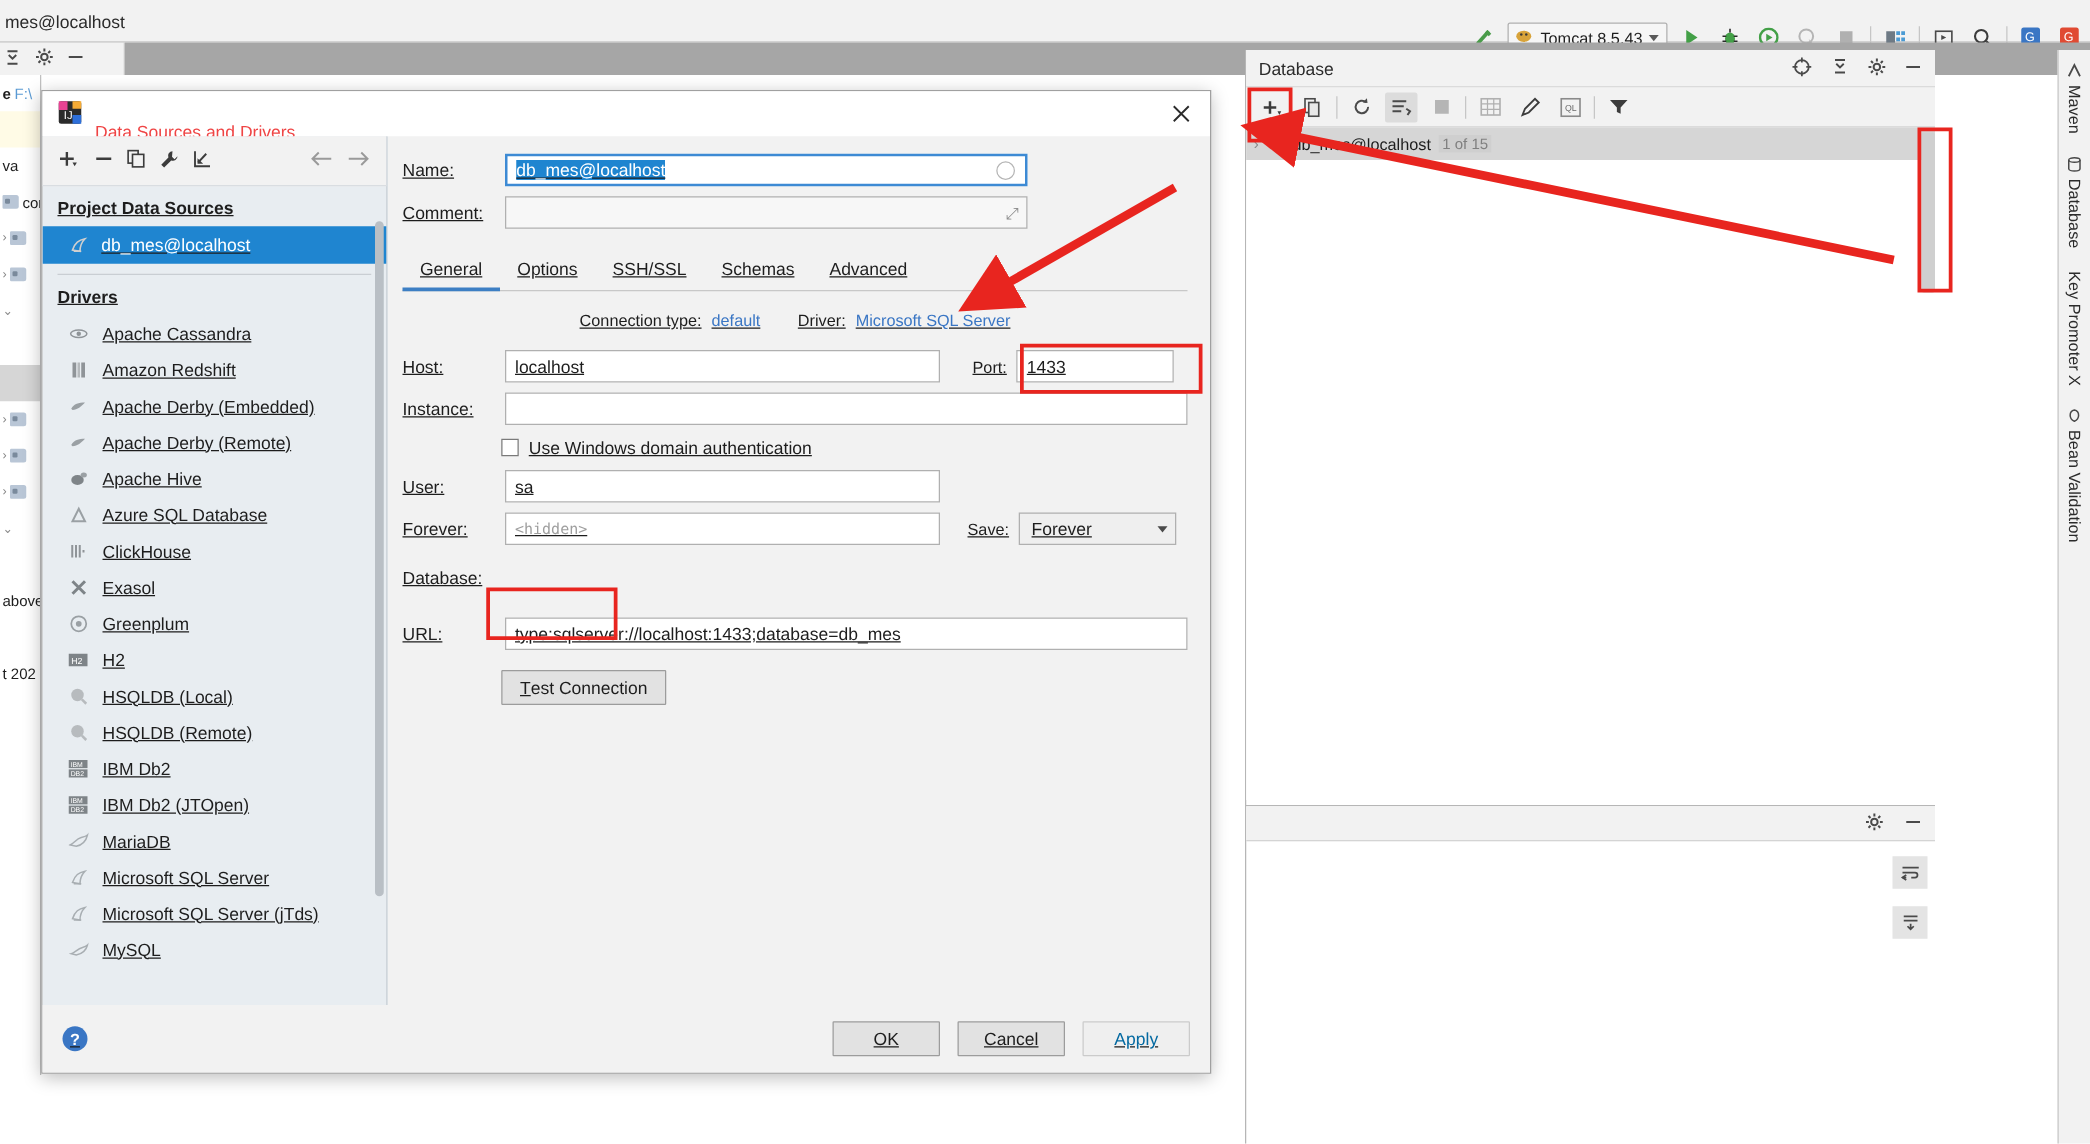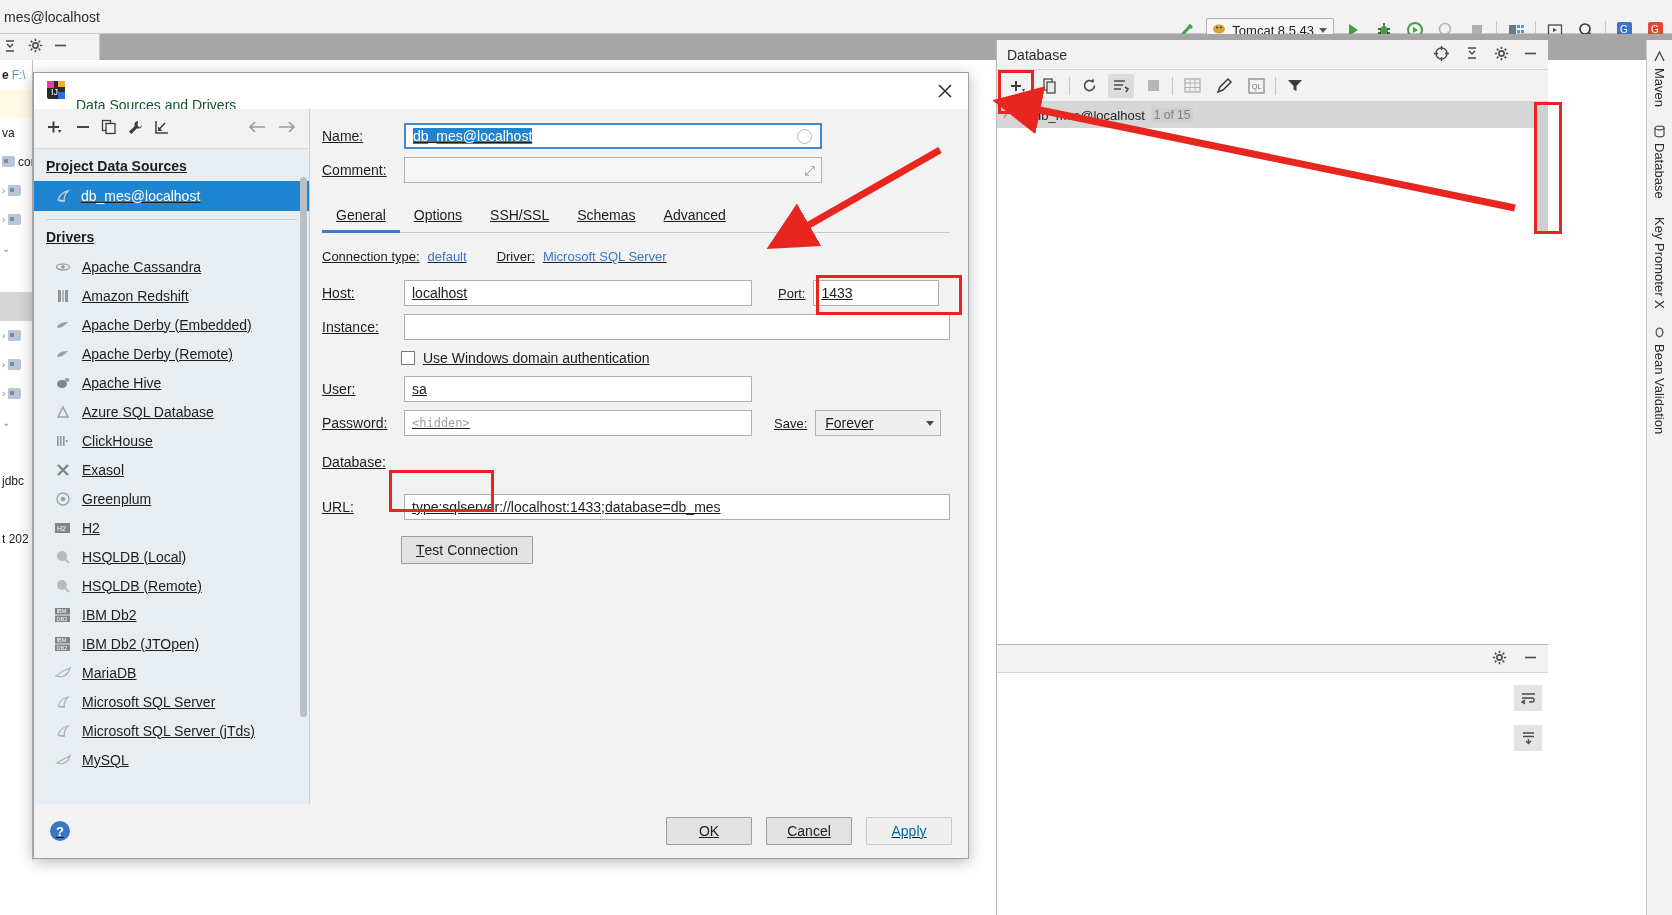--- a/index.html
+++ b/index.html
@@ -120,21 +120,21 @@
   .dialog {
     position: absolute; left: 33px; top: 72px; width: 936px; height: 787px;
     background: #f2f2f2; border: 1px solid #a0a0a0;
     box-shadow: 0 3px 14px rgba(0,0,0,.28);
     display: flex; flex-direction: column; text-decoration: underline;
   }
   .dlg-title {
     height: 36px; background: #ffffff; display: flex; align-items: center;
     padding: 0 8px 0 12px; gap: 10px;
   }
-  .dlg-title-text { flex: 1; font-size: 14px; color: #14532d; margin-top: 28px; }
+  .dlg-title-text { flex: 1; font-size: 14px; color: #ef4444; margin-top: 28px; }
   .dlg-close { width: 30px; height: 26px; display:flex; align-items:center; justify-content:center; }
   .dlg-body { flex: 1; display: flex; overflow: hidden; }
 
   
   .dlg-left {
     width: 281px; background: #e8edf1; border-right: 1px solid #c6cdd3;
     display: flex; flex-direction: column; position: relative;
   }
   .dlg-left-toolbar {
     height: 40px; display: flex; align-items: center; gap: 10px; padding: 0 12px;
@@ -186,21 +186,21 @@
     display: flex; gap: 0; margin-top: 18px; border-bottom: 1px solid #c8c8c8;
     position: relative;
   }
   .tab {
     padding: 6px 14px 9px 14px; font-size: 14px; color: #1d1d1d; position: relative;
   }
   .tab.active::after {
     content: ""; position: absolute; left: 0; right: 0; bottom: -1px; height: 3px;
     background: #3d7fc4;
   }
-  .conn-row { display: flex; align-items: center; gap: 8px; margin: 16px 0 16px 0; font-size: 13px; }
+  .conn-row { display: flex; align-items: center; gap: 8px; margin: 16px 0 16px 0; font-size: 13px; justify-content: center; }
   .link { color: #3a76c4; }
 
   .chk {
     width: 14px; height: 14px; border: 1px solid #7a7a7a; background: #fff; flex: none;
   }
   .chkline { display: flex; align-items: center; gap: 8px; margin: 10px 0 10px 79px; font-size: 14px; }
   .u { text-decoration: underline; }
 
   .sel-box {
     height: 26px; border: 1px solid #b0b0b0; background: #efefef;
@@ -383,21 +383,21 @@
       </div>
     <div class="pt-row">
         <span class="pt-fold">›</span>
         <span class="folder-ic"></span>
       </div>
     <div class="pt-row">
         <span class="pt-fold">⌄</span>
       </div>
     <div class="pt-row"></div>
     <div class="pt-row">
-      <span class="pt-text">jdbc</span>
+      <span class="pt-text">above</span>
     </div>
     <div class="pt-row"></div>
     <div class="pt-row">
       <span class="pt-text">t 202</span>
     </div>
   </div>
 
   <div class="db-panel">
     <div class="db-head">
       <span class="db-head-title">Database</span>
@@ -870,21 +870,21 @@
         </div>
 
         <div class="row">
           <span class="lbl">User:</span>
           <div class="inp" style="width:348px">
             <span>sa</span>
           </div>
         </div>
 
         <div class="row">
-          <span class="lbl">Password:</span>
+          <span class="lbl">Forever:</span>
           <div class="inp" style="width:348px">
             <span class="ph mono">&lt;hidden&gt;</span>
           </div>
           <span style="width:22px"></span>
           <span style="margin-right:8px">Save:</span>
           <div class="sel-box">
             <span>Forever</span>
             <span class="caret"></span>
           </div>
         </div>

